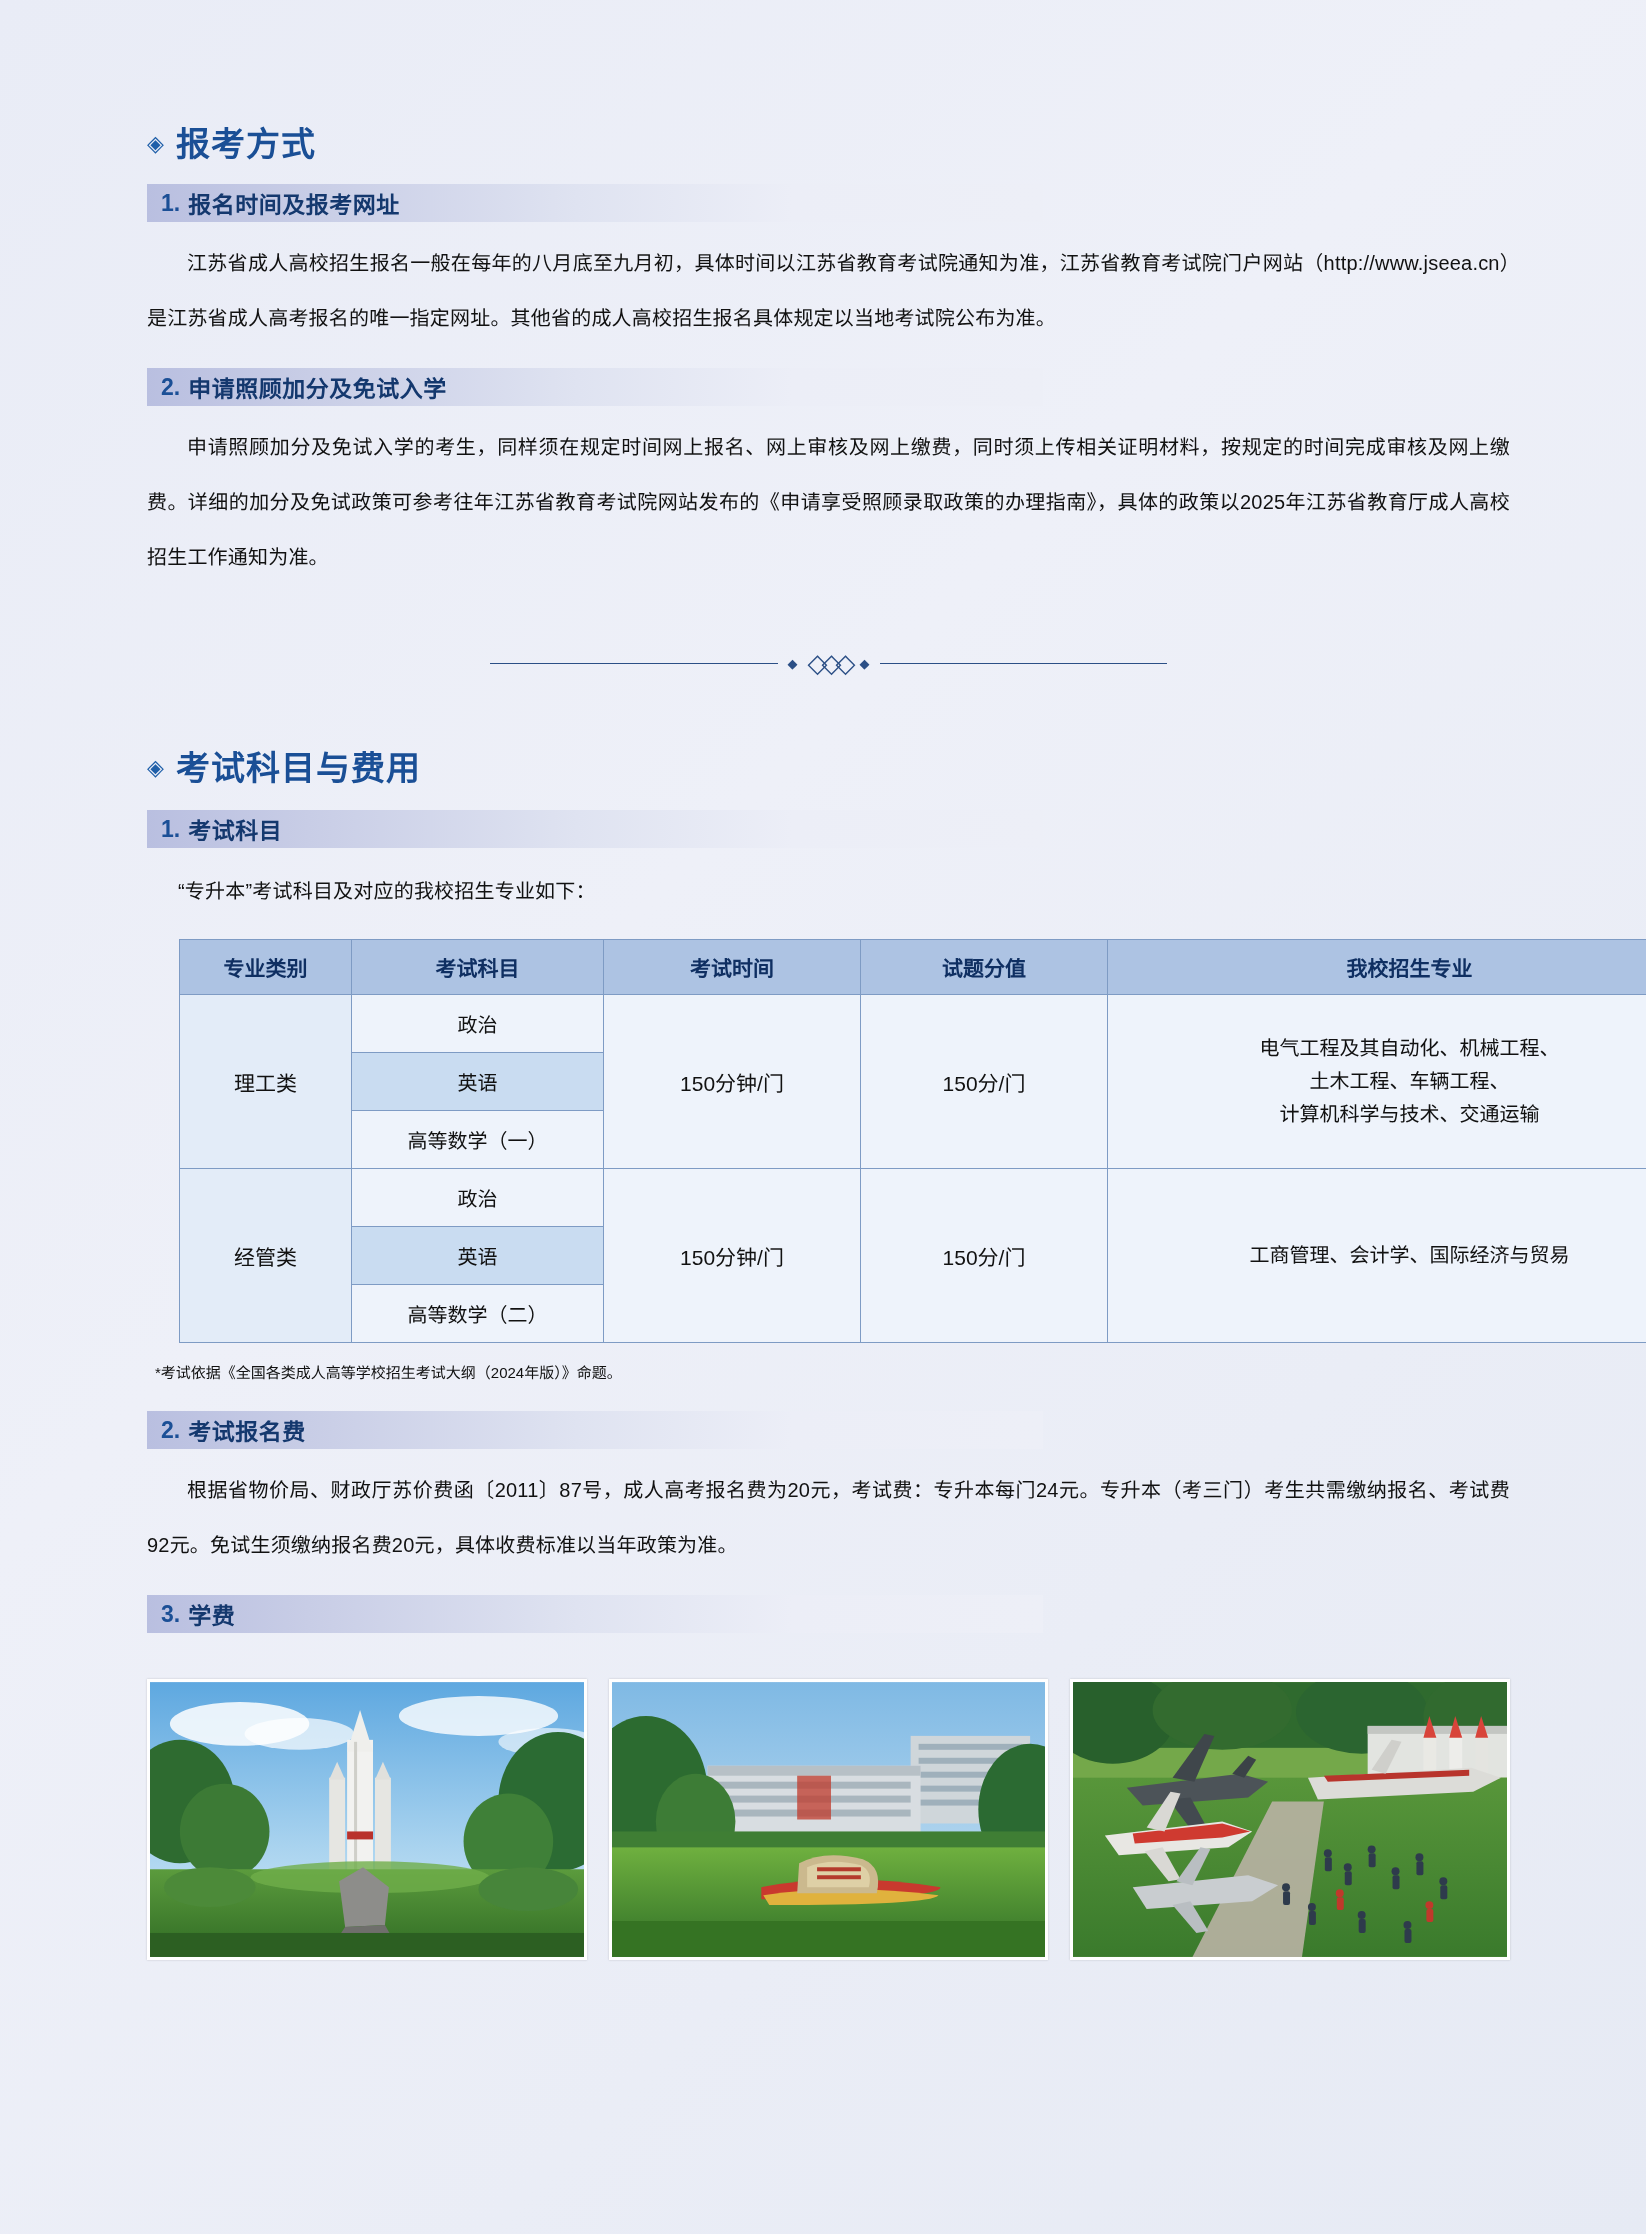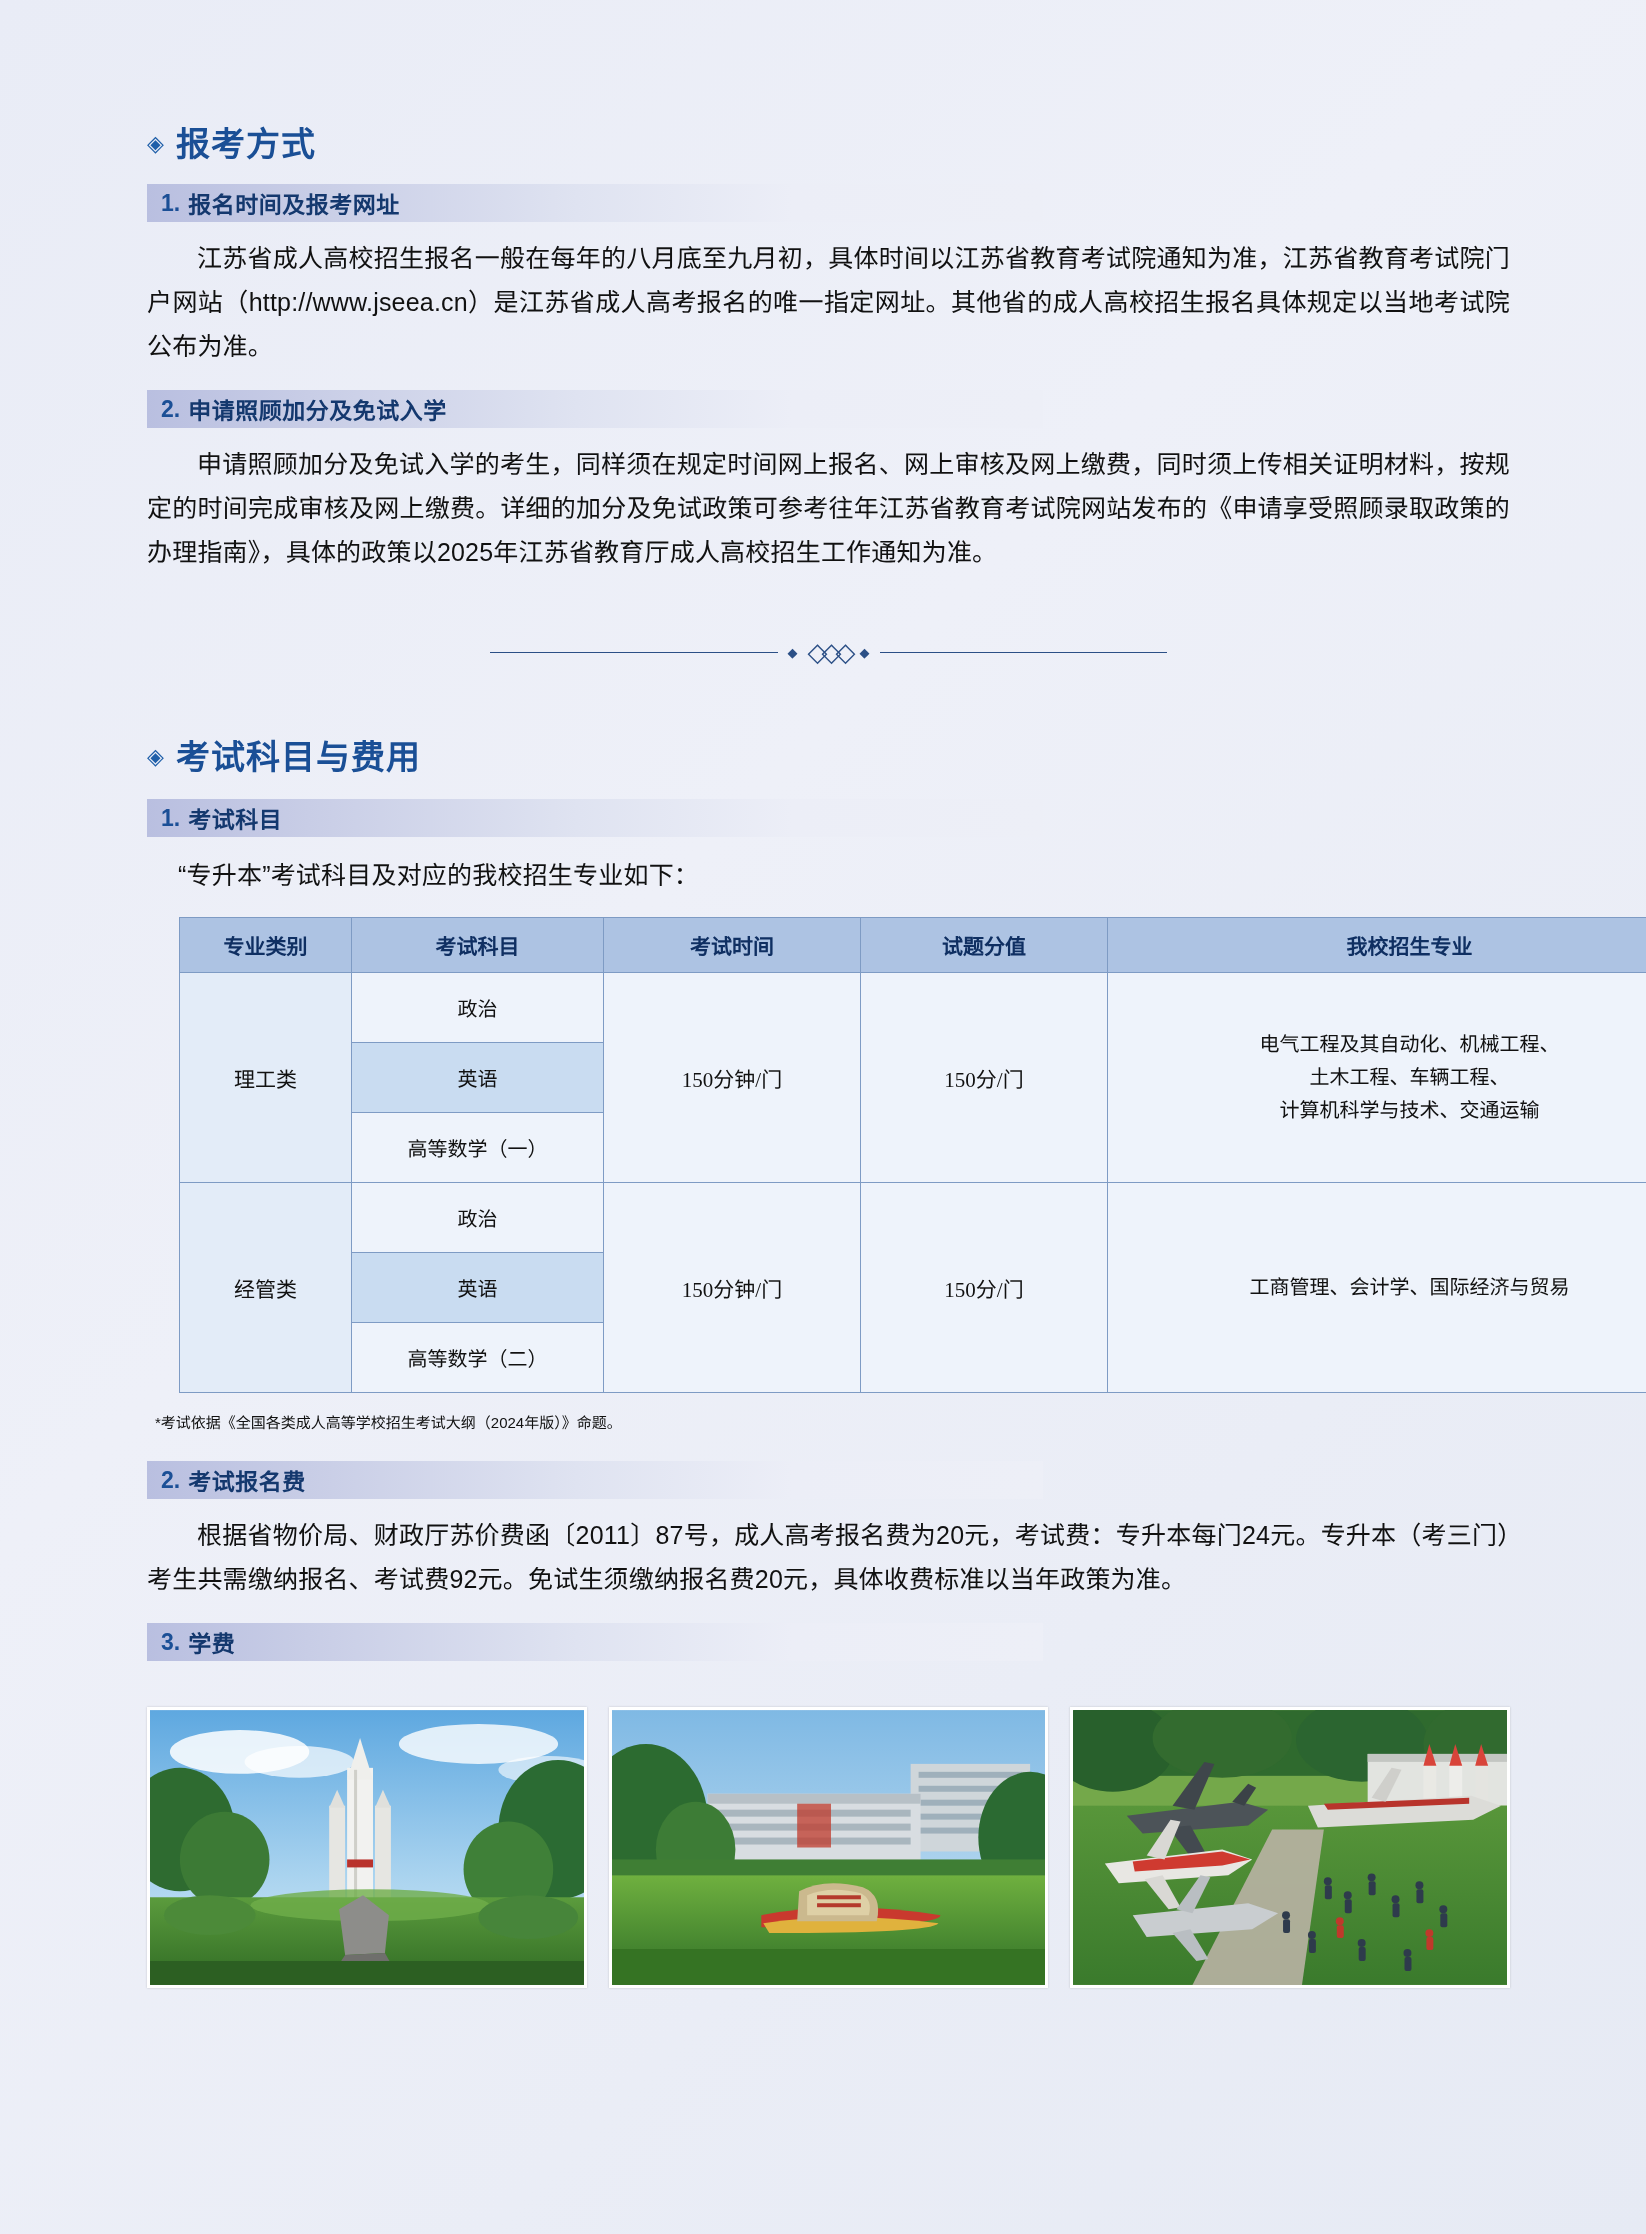--- a/index.html
+++ b/index.html
@@ -66,22 +66,22 @@
   }
   .sub-head .sub-title {
     color: #14386e;
     font-size: 23px;
     font-weight: bold;
     letter-spacing: 0.5px;
   }
 
   
   p.body {
-    font-size: 25px;
-    line-height: 44px;
+    font-size: 20px;
+    line-height: 55px;
     color: #111;
     margin: 14px 0 0 0;
     text-indent: 2em;
     text-align: justify;
     letter-spacing: 0.2px;
   }
   p.body.noindent {
     text-indent: 0;
   }
   p.note {
@@ -134,23 +134,22 @@
     color: #0f2f62;
     font-weight: bold;
     height: 52px;
     border: 1px solid #7e9bc4;
     font-size: 21px;
   }
   table.exam td {
     border: 1px solid #7e9bc4;
     text-align: center;
     height: 37px;
-    padding: 16px 6px;
+    padding: 10px 6px;
     background: #eef3fb;
-    font-family: Liberation Serif, serif;
   }
   table.exam td.cat {
     background: #e3ecf8;
     font-size: 21px;
   }
   table.exam td.sub-odd {
     background: #eef3fb;
   }
   table.exam td.sub-even {
     background: #c9dcf1;

